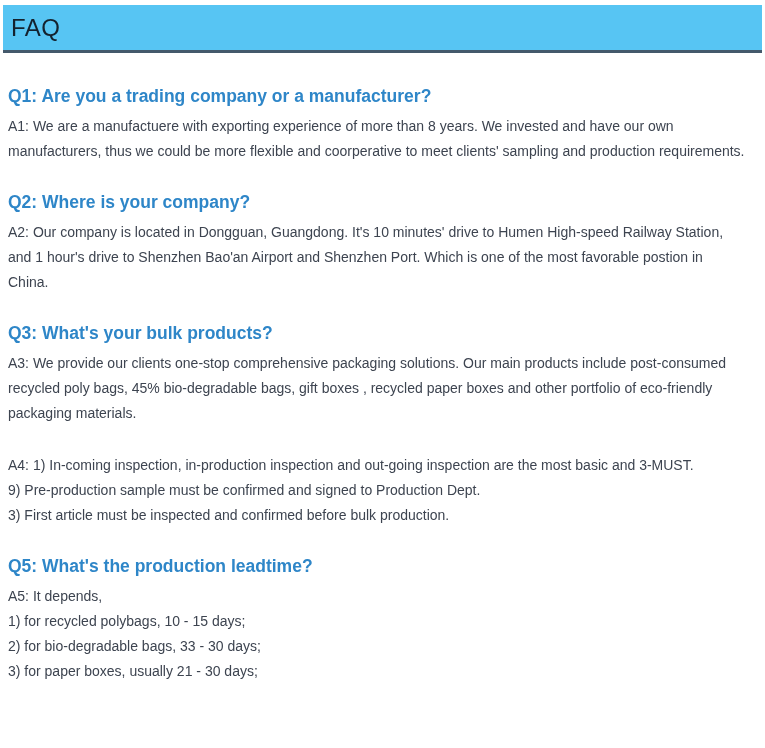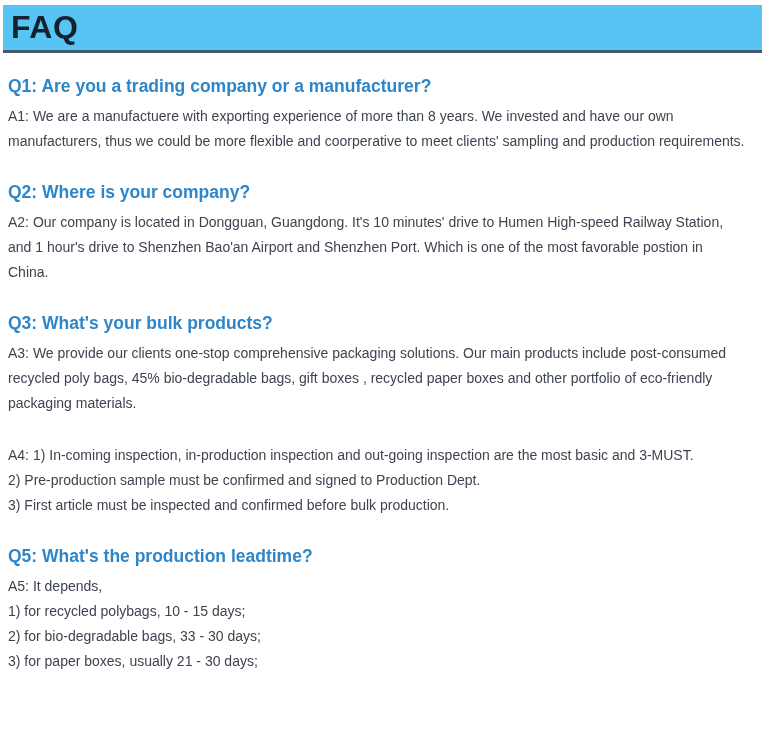--- a/index.html
+++ b/index.html
@@ -25,33 +25,33 @@
   .title-bar {
     margin: 5px 3px 0 3px;
     height: 48px;
     background: var(--bar-bg);
     border-bottom: 3px solid var(--bar-border);
     display: flex;
     align-items: center;
     padding-left: 8px;
   }
   .title-bar .title-text {
-    font-size: 32px;
-    font-weight: 700;
+    font-size: 24px;
+    font-weight: 400;
     color: var(--bar-text);
     letter-spacing: 0.5px;
   }
   .content {
     padding: 0 18px 0 8px;
   }
   .faq-item {
     margin-top: 27px;
   }
   .faq-item:first-child {
-    margin-top: 22px;
+    margin-top: 32px;
   }
   .question {
     margin: 0 0 7px 0;
     font-size: 17.5px;
     line-height: 22px;
     font-weight: 700;
     color: var(--question-blue);
   }
   .answer-line {
     margin: 0;
@@ -85,21 +85,21 @@
   <section class="faq-item">
     <h3 class="question">Q3: What's your bulk products?</h3>
     <div class="answer">
         <p class="answer-line">A3: We provide our clients one-stop comprehensive packaging solutions. Our main products include post-consumed recycled poly bags, 45% bio-degradable bags, gift boxes , recycled paper boxes and other portfolio of eco-friendly packaging materials.</p>
       </div>
   </section>
 
   <section class="faq-item">
     <div class="answer">
         <p class="answer-line">A4: 1) In-coming inspection, in-production inspection and out-going inspection are the most basic and 3-MUST.</p>
-        <p class="answer-line">2) Pre-production sample must be confirmed and signed to Production Dept.</p>
+        <p class="answer-line">9) Pre-production sample must be confirmed and signed to Production Dept.</p>
         <p class="answer-line">3) First article must be inspected and confirmed before bulk production.</p>
       </div>
   </section>
 
   <section class="faq-item">
     <h3 class="question">Q5: What's the production leadtime?</h3>
     <div class="answer">
         <p class="answer-line">A5: It depends,</p>
         <p class="answer-line">1) for recycled polybags, 10 - 15 days;</p>
         <p class="answer-line">2) for bio-degradable bags, 33 - 30 days;</p>

